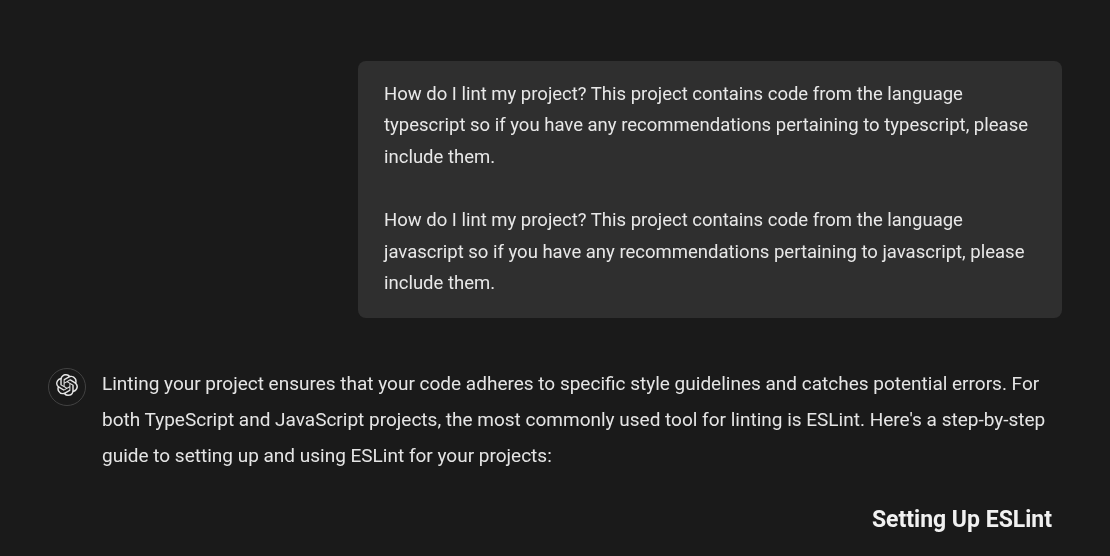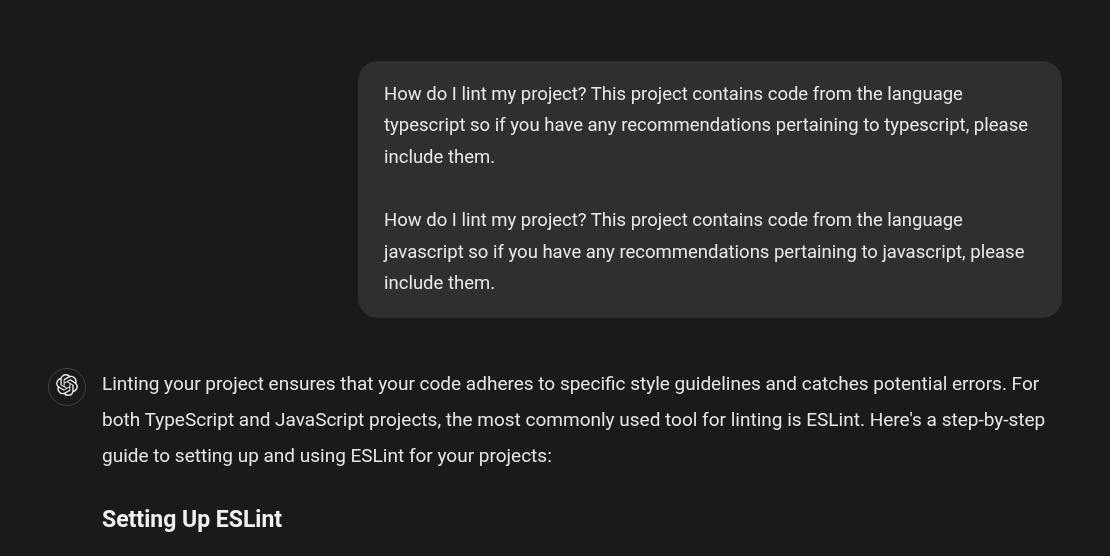--- a/index.html
+++ b/index.html
@@ -20,21 +20,21 @@
       max-width: 1110px;
     }
     .user-message-container {
       display: flex;
       justify-content: flex-end;
       margin-top: 61px;
       margin-bottom: 48px;
     }
     .user-message {
       background-color: #2f2f2f;
-      border-radius: 20px;
+      border-radius: 8px;
       padding: 18px 26px;
       max-width: 704px;
       color: #e8e8e8;
       font-size: 18.5px;
       line-height: 1.7;
     }
     .user-message p {
       margin: 0;
     }
     .user-message p + p {
@@ -70,20 +70,21 @@
       padding-right: 10px;
     }
     .assistant-message p {
       margin: 0 0 24px 0;
     }
     .assistant-heading {
       font-size: 23px;
       font-weight: 700;
       color: #f1f1f1;
       margin-top: 18px;
+      text-align: right;
     }
   </style>
 </head>
 <body>
 
 <div class="conversation">
 
   <div class="user-message-container">
     <div class="user-message">
       <p>How do I lint my project? This project contains code from the language typescript so if you have any recommendations pertaining to typescript, please include them.</p>

